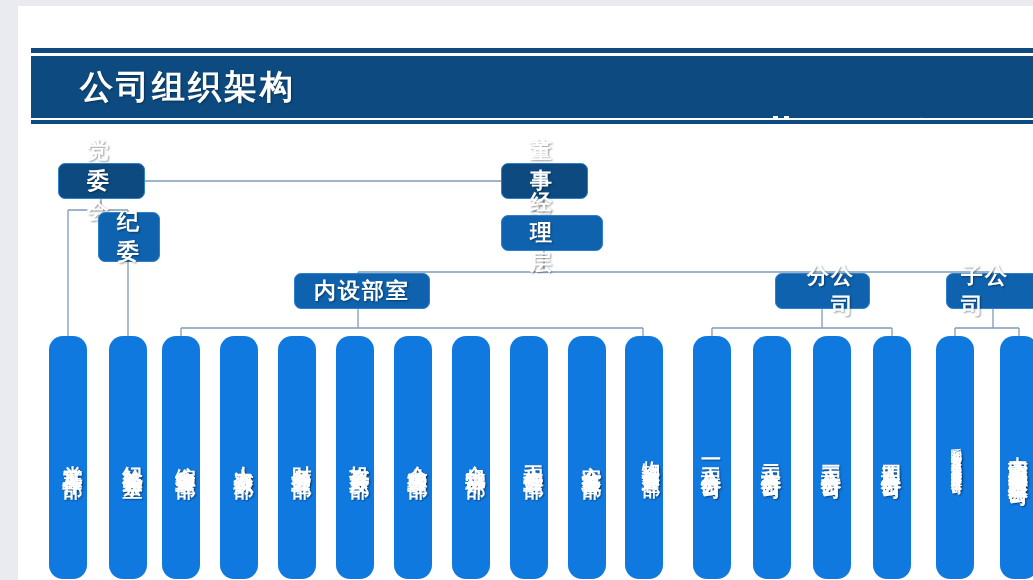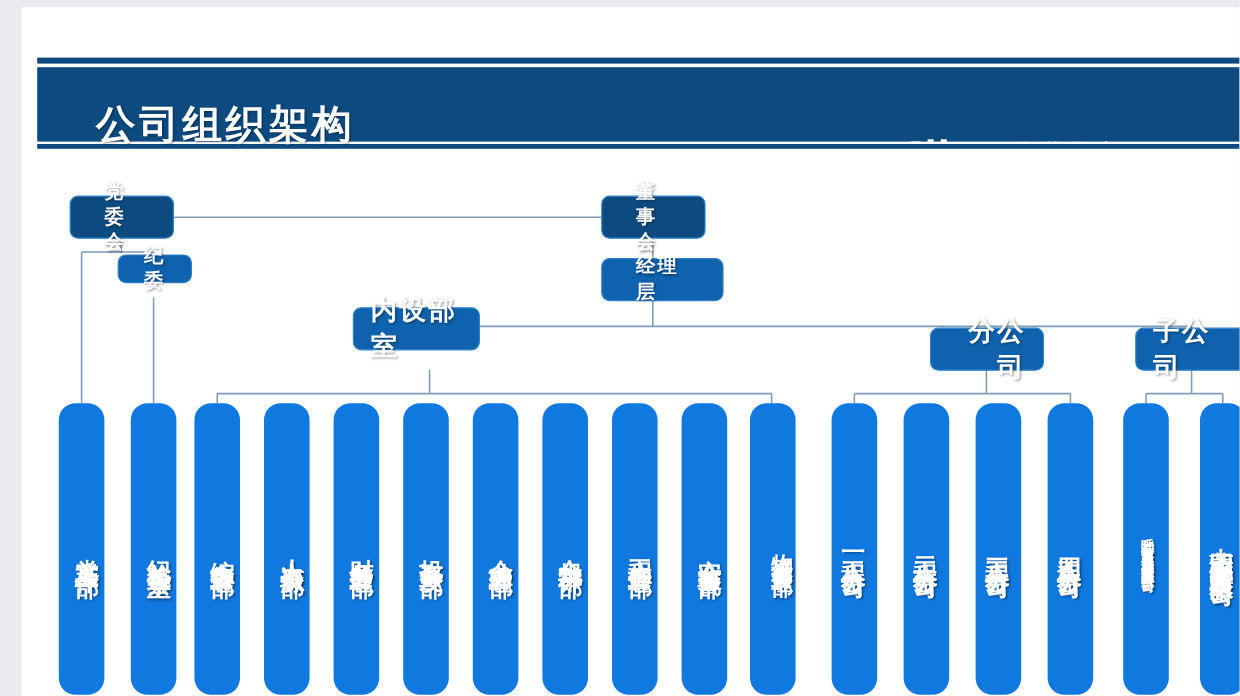--- a/index.html
+++ b/index.html
@@ -22,21 +22,21 @@
   }
   .header-band{
     position:absolute;left:13px;top:50px;width:1002px;height:62px;
     background:#0d4a7f;
   }
   .rule-thin2{
     position:absolute;left:13px;top:114px;width:1002px;height:4px;
     background:#0d4a7f;
   }
   .header-title{
-    position:absolute;left:62px;top:71px;
+    position:absolute;left:62px;top:54px;
     font-size:33px;font-weight:bold;color:#ffffff;
     letter-spacing:3px;
     text-shadow:1px 1px 2px rgba(0,0,0,.35);
     line-height:54px;
     text-align:right;
   }
   .logo-wrap{
     position:absolute;right:28px;top:56px;
     display:flex;align-items:center;gap:8px;
   }
@@ -70,21 +70,21 @@
   }
   .node.blue{
     background:#0f62ad;
     border:1.6px solid #2f82c9;
     border-radius:7px;
   }
   .node.bright{
     background:#1079e0;
     border-radius:14px;
   }
-  .node.top{font-size:16px;letter-spacing:2px;padding:0 28px;}
+  .node.top{font-size:22px;letter-spacing:2px;padding:0 28px;}
   .node.mid{font-size:22px;letter-spacing:2px;padding:0 14px;}
   .node.leaf{
     writing-mode:vertical-rl;
     text-orientation:upright;
     letter-spacing:3px;
     padding:14px 0;
     align-items:flex-start;
   }
   .node.leaf.f20{font-size:20px;}
   .node.leaf.f18{font-size:18px;}
@@ -154,29 +154,29 @@
     </svg>
 
     <div class="node navy top" style="left:40px;top:39px;width:87px;height:36px;">
       <span>党委会</span>
     </div>
 
     <div class="node navy top" style="left:483px;top:39px;width:87px;height:36px;align-items:center;">
       <span>董事会</span>
     </div>
 
-    <div class="node blue top" style="left:80px;top:88px;width:62px;height:24px;text-align:center;">
+    <div class="node blue top" style="left:80px;top:88px;width:62px;height:50px;text-align:center;">
       <span>纪委</span>
     </div>
 
     <div class="node blue top" style="left:483px;top:91px;width:102px;height:36px;">
       <span>经理层</span>
     </div>
 
-    <div class="node blue mid" style="left:276px;top:132px;width:106px;height:36px;">
+    <div class="node blue mid" style="left:276px;top:149px;width:136px;height:36px;">
       <span>内设部室</span>
     </div>
 
     <div class="node blue mid" style="left:757px;top:149px;width:95px;height:36px;text-align:right;">
       <span>分公司</span>
     </div>
 
     <div class="node blue mid" style="left:928px;top:149px;width:95px;height:36px;">
       <span>子公司</span>
     </div>

